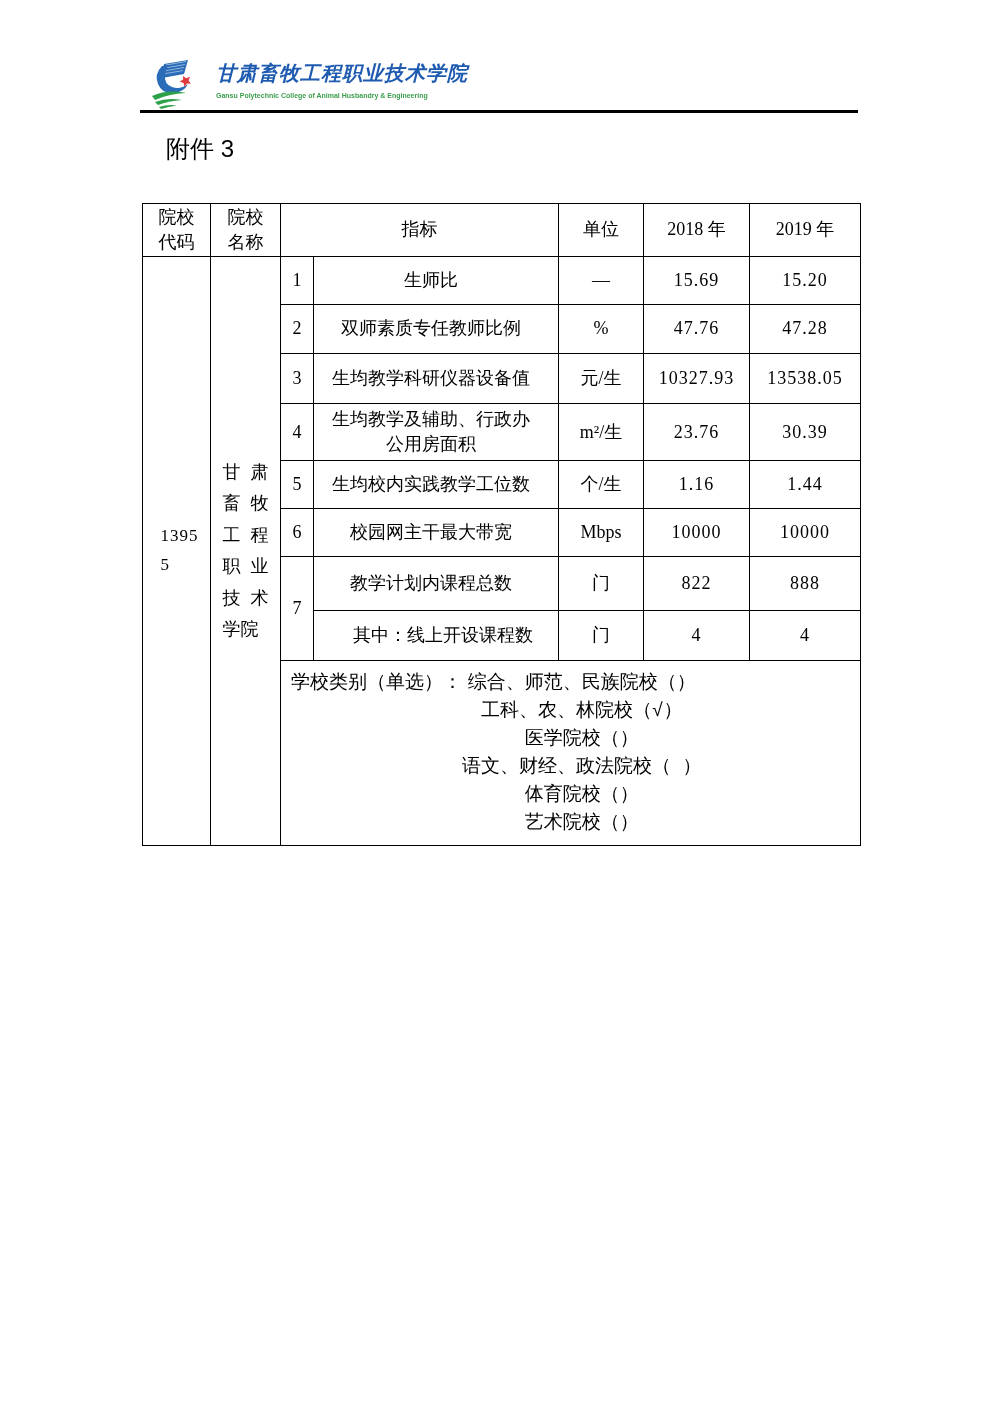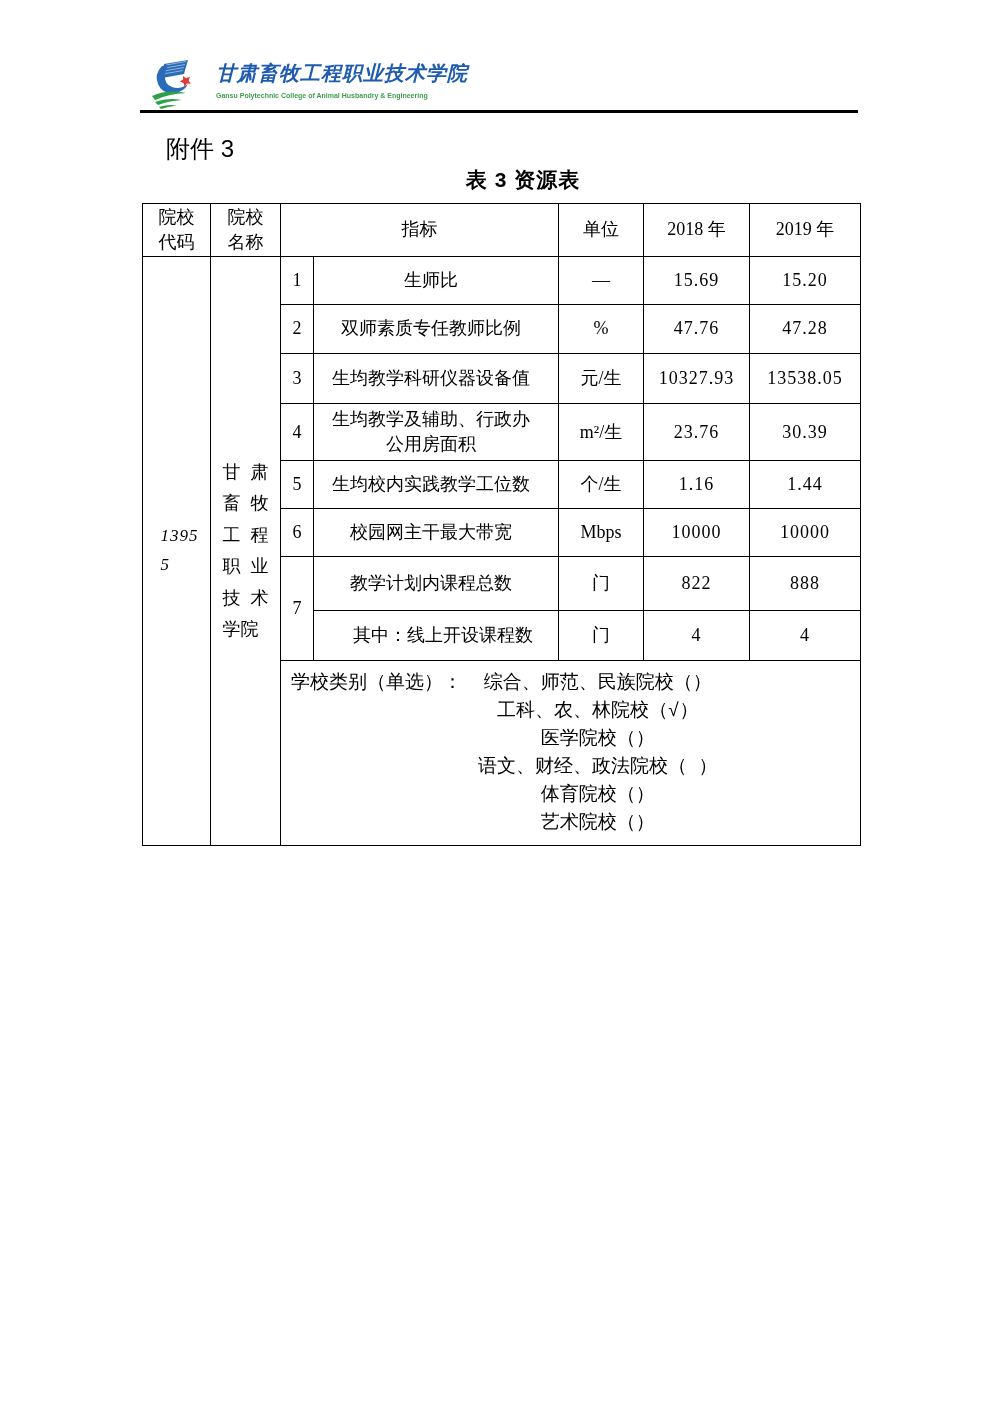--- a/index.html
+++ b/index.html
@@ -69,33 +69,33 @@
   td.ind { text-align: left; padding: 3px 22px 3px 12px; }
   td.ind.sub { padding-left: 36px; }
   td.num-val { font-size: 17px; letter-spacing: 1px; }
   td.unit { font-size: 17px; }
 
   .code-inner {
     display: inline-block; width: 4.6ch;
     word-break: break-all; text-align: left;
     font-size: 17px; letter-spacing: 1px; line-height: 1.7;
   }
-  td.code-cell { text-align: left; padding-left: 7px; font-style: italic; }
+  td.code-cell { text-align: left; padding-left: 7px; }
   .name-inner {
     display: inline-block; width: 2.55em;
     text-align: justify; text-justify: inter-ideograph;
     word-break: break-all;
     line-height: 1.75;
   }
 
   
   td.cat-cell { text-align: left; padding: 8px 6px 8px 10px; }
   .cat-flex { display: flex; align-items: flex-start; font-size: 19px; line-height: 28px; font-family: Liberation Mono, monospace; }
   .cat-label { flex: none; white-space: nowrap; }
-  .cat-options { flex: none; margin-left: 16px; }
+  .cat-options { flex: none; }
   .cat-option { white-space: nowrap; }
 
   
   .footer {
     position: absolute; left: 0; top: 1298px; width: 100%;
     text-align: center; font-size: 17px; letter-spacing: 2px;
   }
 </style>
 </head>
 <body>
@@ -113,21 +113,20 @@
       <path d="M9 51 q9 -3 18 -1.5 q-9 1 -16 3.5 Z" fill="#2da04a"></path>
     </svg>
     <div class="logo-text">
       <div class="logo-zh">甘肃畜牧工程职业技术学院</div>
       <div class="logo-en">Gansu Polytechnic College of Animal Husbandry &amp; Engineering</div>
     </div>
   </div>
   <div class="header-rule"></div>
 
   <div class="attachment">附件 3</div>
-  <div class="table-title">表 3  资源表</div>
 
   <table class="res">
     <colgroup>
       <col style="width:68px">
         <col style="width:70px">
         <col style="width:33px">
       <col style="width:245px">
         <col style="width:85px">
         <col style="width:106px">
         <col style="width:111px">

